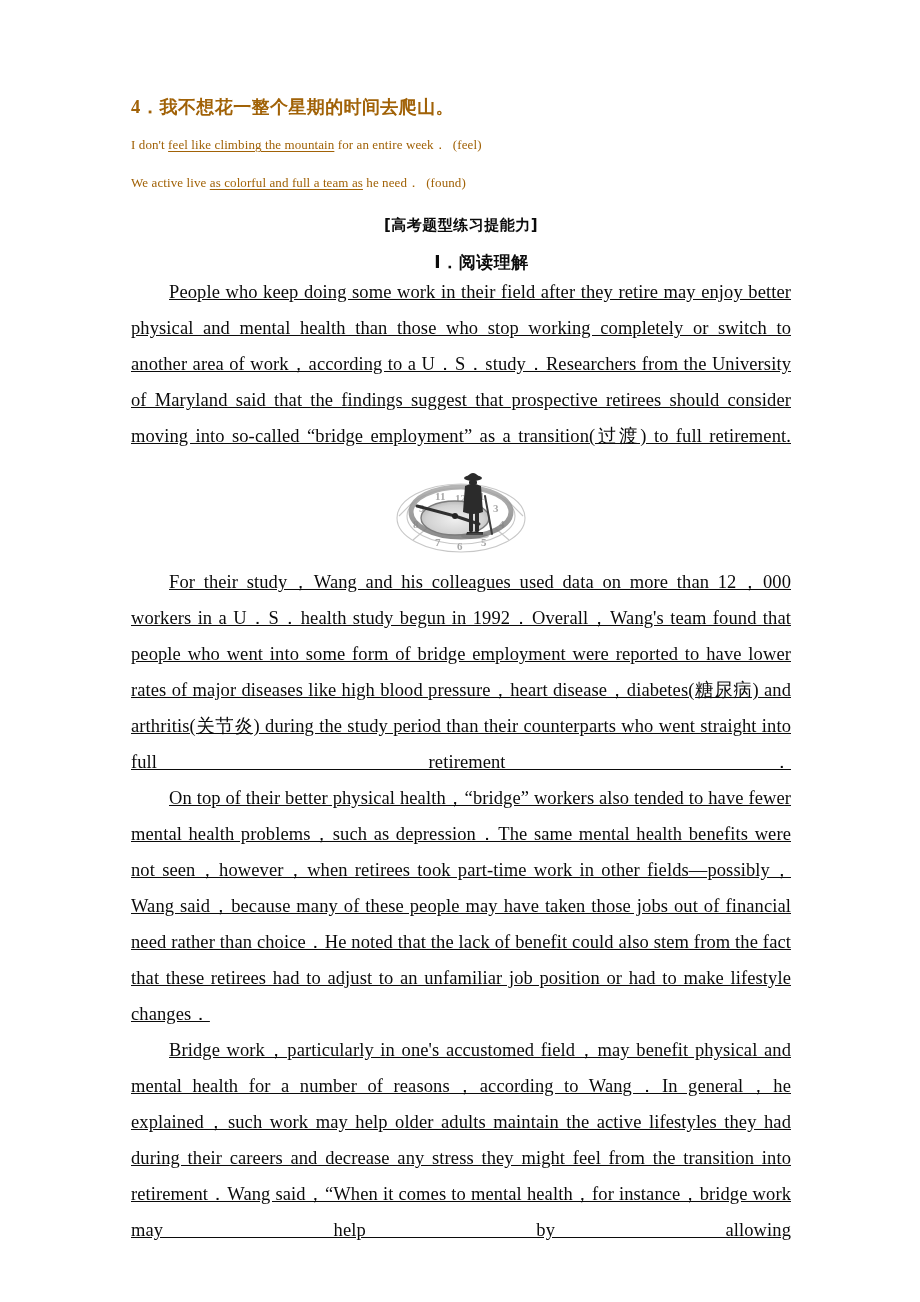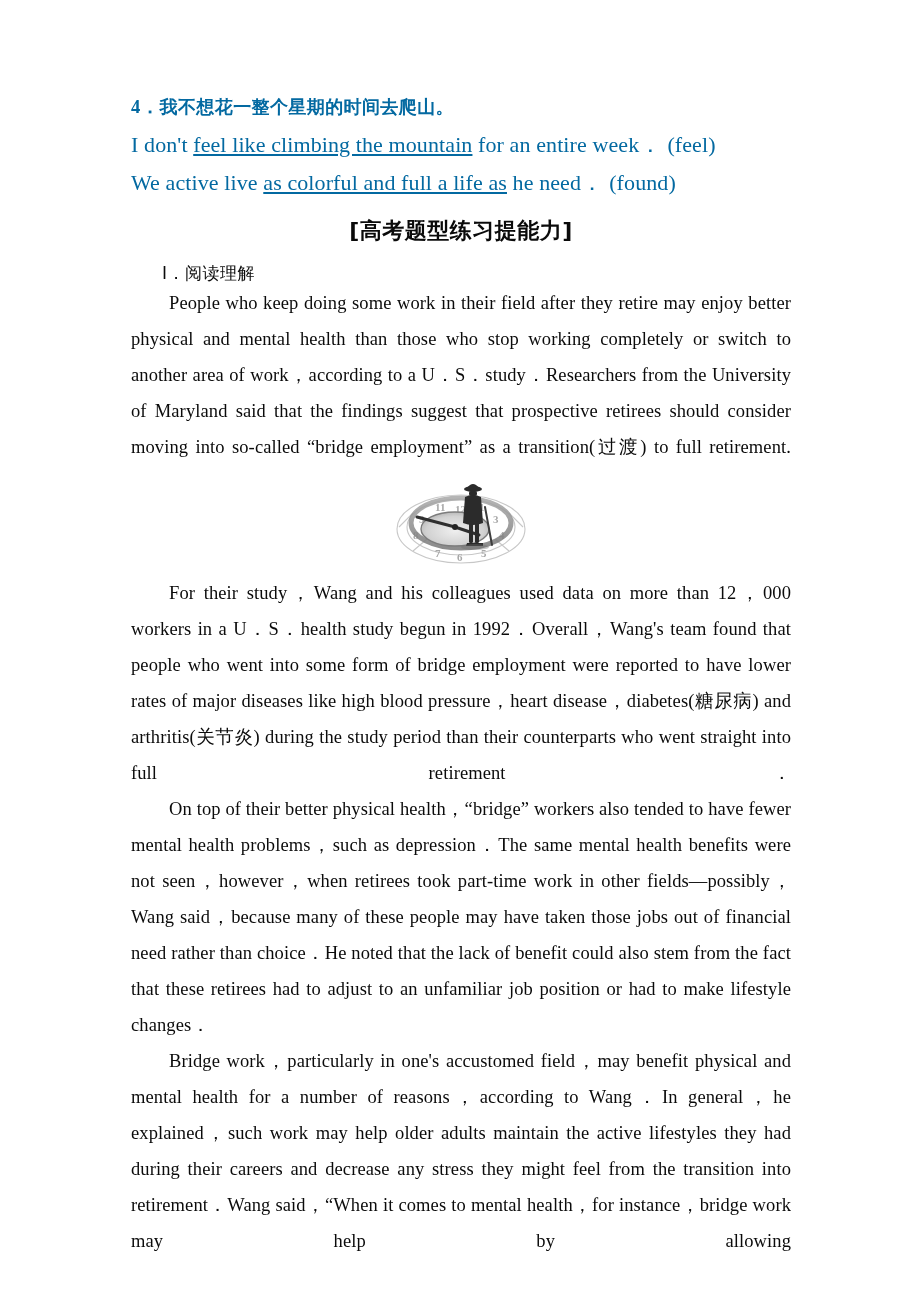--- a/index.html
+++ b/index.html
@@ -26,82 +26,84 @@
     position: absolute;
     left: 131px;
     top: 88px;
     width: 660px;
   }
 
   
   .ex-line {
     font-size: 18.5px;
     line-height: 38px;
-    color: #0369a1;
+    color: #a16207;
     white-space: nowrap;
   }
   .ex-line.cn {
     font-weight: bold;
     letter-spacing: 0.4px;
   }
   .ex-num {
     font-weight: bold;
     font-family: "Liberation Serif", serif;
   }
   .cn-text {
     font-family: "DejaVu Sans", "Liberation Sans", sans-serif;
     font-weight: bold;
     font-size: 18px;
   }
   .ex-line.en {
-    font-size: 22px;
+    font-size: 13px;
     letter-spacing: 0.1px;
   }
   .ul {
     text-decoration: underline;
     text-underline-offset: 2px;
   }
   .hint {
     margin-left: 6px;
   }
 
   
   .section-header {
     text-align: center;
     margin-top: 14px;
     margin-bottom: 2px;
     font-family: "DejaVu Sans", "Liberation Sans", sans-serif;
-    font-size: 22px;
+    font-size: 15px;
     font-weight: bold;
     color: #0a0a0a;
     letter-spacing: 0.5px;
   }
 
   
   .part-title {
     margin-top: 16px;
-    margin-left: 31px;
+    margin-left: 41px;
     font-family: "DejaVu Sans", "Liberation Sans", sans-serif;
     font-size: 17px;
-    font-weight: normal;
+    font-weight: bold;
     letter-spacing: 0.5px;
+    text-align: center;
   }
 
   
   .para {
     font-size: 18.5px;
     line-height: 36px;
     text-align: justify;
     text-align-last: left;
     text-justify: inter-word;
     margin: 0;
     letter-spacing: 0.1px;
   }
   .para.indent {
     text-indent: 38px;
+    text-decoration: underline;
   }
   .para.last-justify {
     text-align-last: justify;
   }
 
   
   .figure-wrap {
     margin: 12px 0 10px 0;
     display: flex;
     justify-content: center;
@@ -122,21 +124,21 @@
   <div class="content">
 
     <div class="ex-line cn">
       <span class="ex-num">4．</span><span class="cn-text">我不想花一整个星期的时间去爬山。</span>
     </div>
     <div class="ex-line en">
       <span>I don't </span><span class="ul">feel like climbing the mountain</span><span> for an entire week．</span><span class="hint">(feel)</span>
     </div>
 
     <div class="ex-line en">
-      <span>We active live </span><span class="ul">as colorful and full a life as</span><span> he need．</span><span class="hint">(found)</span>
+      <span>We active live </span><span class="ul">as colorful and full a team as</span><span> he need．</span><span class="hint">(found)</span>
     </div>
 
     <div class="section-header">[高考题型练习提能力]</div>
 
     <div class="part-title">Ⅰ．阅读理解</div>
 
     <p class="para indent last-justify">People who keep doing some work in their field after they retire may enjoy better physical and mental health than those who stop working completely or switch to another area of work，according to a U．S．study．Researchers from the University of Maryland said that the findings suggest that prospective retirees should consider moving into so-called “bridge employment” as a transition(过渡) to full retirement.</p>
 
     <div class="figure-wrap">
       <div class="clock-photo">

